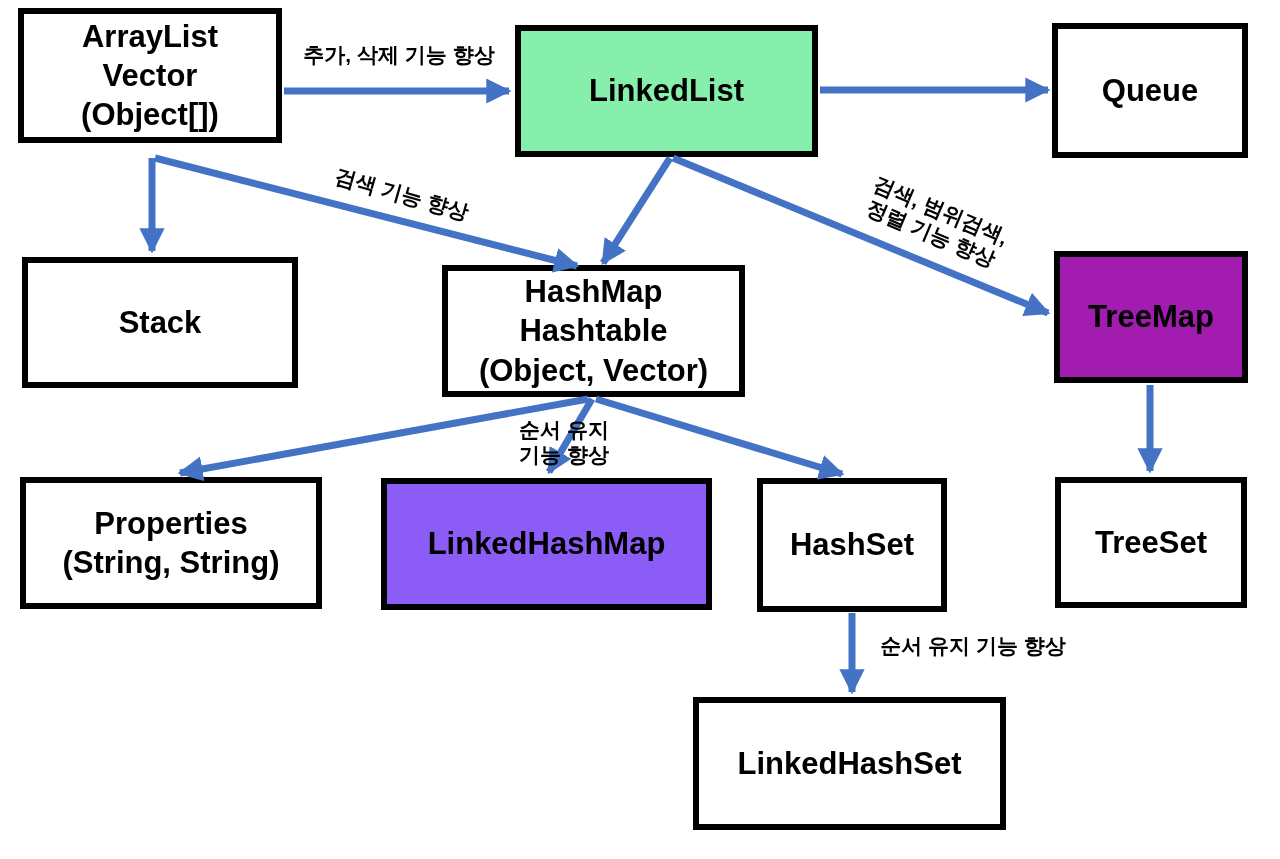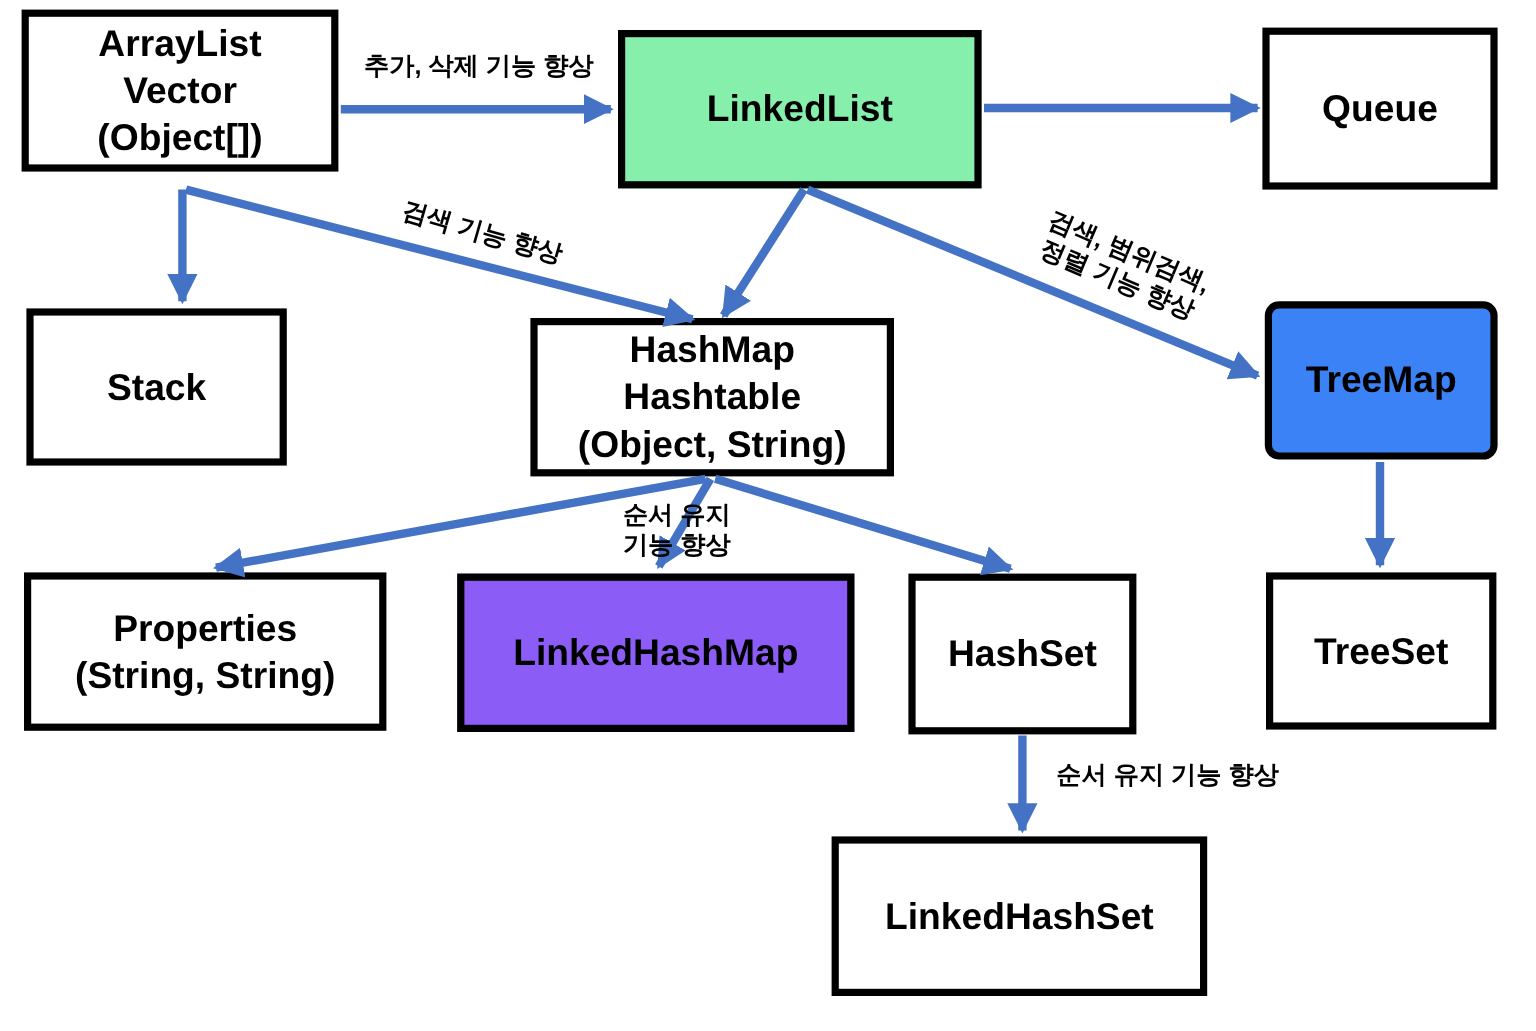--- a/index.html
+++ b/index.html
@@ -57,29 +57,29 @@
         <div class="node-line">ArrayList</div>
         <div class="node-line">Vector</div>
         <div class="node-line">(Object[])</div>
       </div>
       <div class="node" style="left: 515px; top: 25px; width: 303px; height: 132px; border-color: rgb(0, 0, 0); background: #86efac; color: rgb(0, 0, 0);">
         <div class="node-line">LinkedList</div>
       </div>
       <div class="node" style="left: 1052px; top: 23px; width: 196px; height: 135px; border-color: rgb(0, 0, 0); background: rgb(255, 255, 255); color: rgb(0, 0, 0);">
         <div class="node-line">Queue</div>
       </div>
-      <div class="node" style="left: 22px; top: 257px; width: 217px; height: 131px; border-color: rgb(0, 0, 0); background: rgb(255, 255, 255); color: rgb(0, 0, 0);">
+      <div class="node" style="left: 22px; top: 257px; width: 276px; height: 131px; border-color: rgb(0, 0, 0); background: rgb(255, 255, 255); color: rgb(0, 0, 0);">
         <div class="node-line">Stack</div>
       </div>
       <div class="node" style="left: 442px; top: 265px; width: 303px; height: 132px; border-color: rgb(0, 0, 0); background: rgb(255, 255, 255); color: rgb(0, 0, 0);">
         <div class="node-line">HashMap</div>
         <div class="node-line">Hashtable</div>
-        <div class="node-line">(Object, String)</div>
+        <div class="node-line">(Object, Vector)</div>
       </div>
-      <div class="node" style="left: 1054px; top: 251px; width: 194px; height: 132px; border-color: rgb(0, 0, 0); background: #3b82f6; color: rgb(0, 0, 0); border-radius: 12px;">
+      <div class="node" style="left: 1054px; top: 251px; width: 194px; height: 132px; border-color: rgb(0, 0, 0); background: #a21caf; color: rgb(0, 0, 0);">
         <div class="node-line">TreeMap</div>
       </div>
       <div class="node" style="left: 20px; top: 477px; width: 302px; height: 132px; border-color: rgb(0, 0, 0); background: rgb(255, 255, 255); color: rgb(0, 0, 0);">
         <div class="node-line">Properties</div>
         <div class="node-line">(String, String)</div>
       </div>
       <div class="node" style="left: 381px; top: 478px; width: 331px; height: 132px; border-color: rgb(0, 0, 0); background: #8b5cf6; color: rgb(0, 0, 0);">
         <div class="node-line">LinkedHashMap</div>
       </div>
       <div class="node" style="left: 757px; top: 478px; width: 190px; height: 134px; border-color: rgb(0, 0, 0); background: rgb(255, 255, 255); color: rgb(0, 0, 0);">

